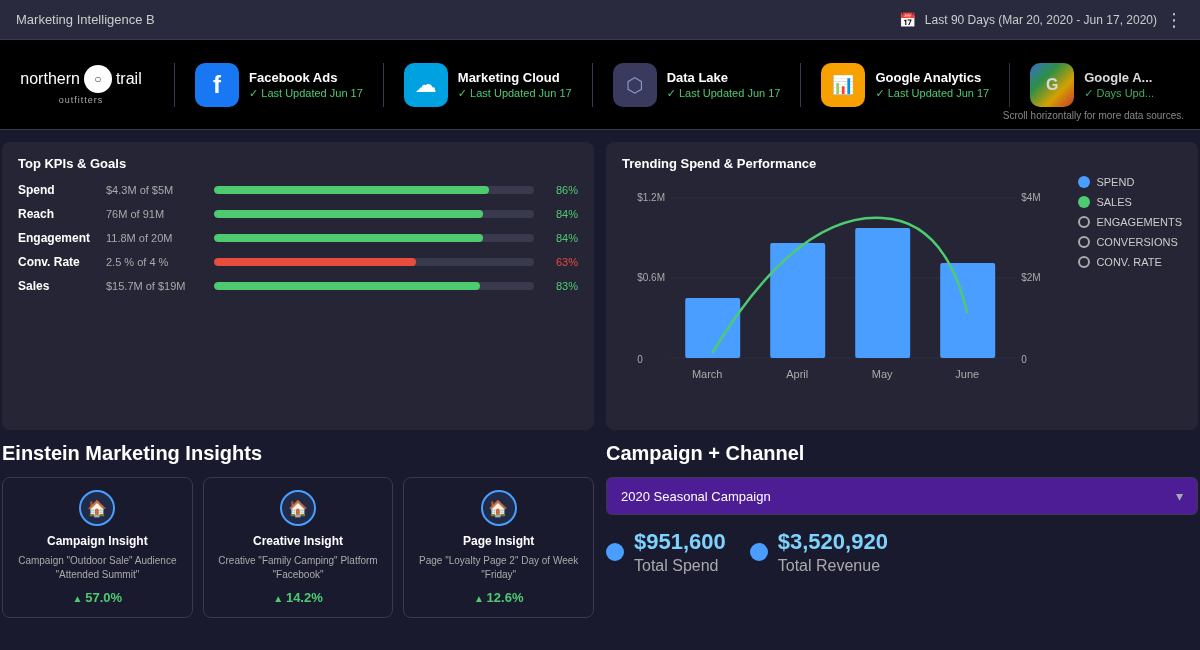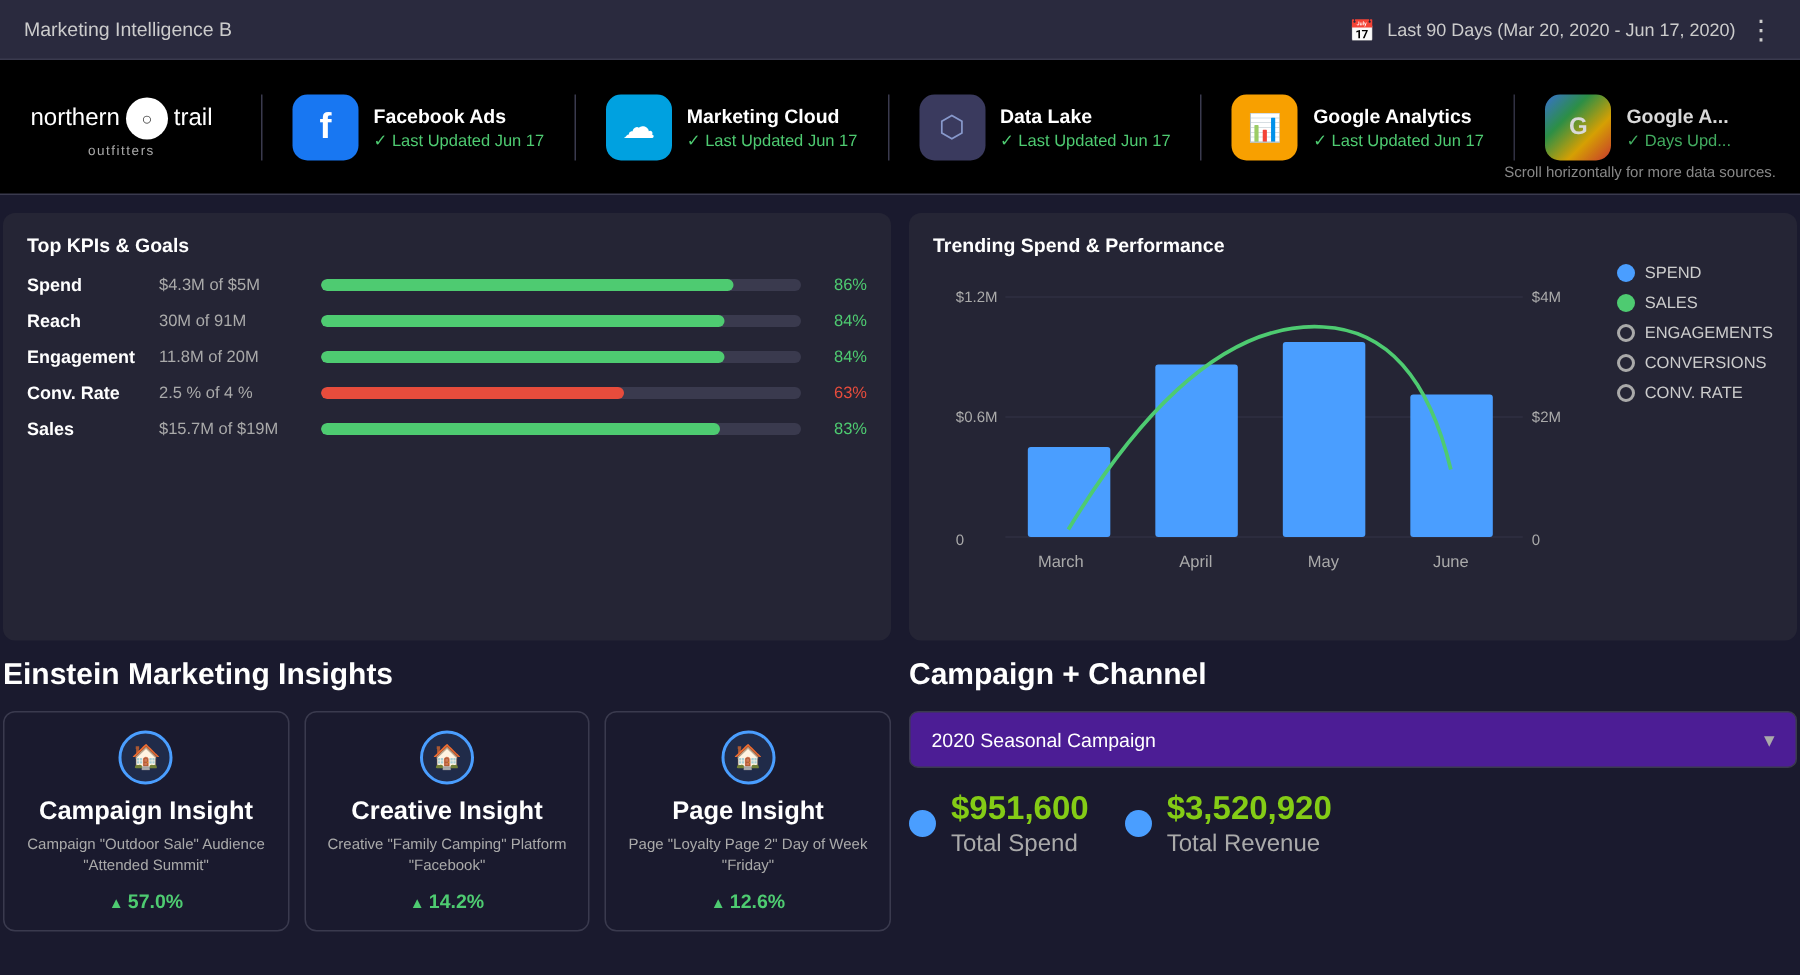--- a/index.html
+++ b/index.html
@@ -175,21 +175,21 @@
     }
     .insight-icon-wrap {
       width: 36px; height: 36px;
       border-radius: 50%;
       background: #4a9eff22;
       border: 2px solid #4a9eff;
       display: flex; align-items: center; justify-content: center;
       margin-bottom: 8px;
     }
     .insight-icon { font-size: 16px; }
-    .insight-type { font-size: 17px; font-weight: 700; color: #fff; margin-bottom: 6px; }
+    .insight-type { font-size: 12px; font-weight: 700; color: #fff; margin-bottom: 6px; }
     .insight-desc { font-size: 10px; color: #aaa; line-height: 1.4; margin-bottom: 8px; }
     .insight-pct { color: #4ecb71; font-size: 13px; font-weight: 600; }
     .insight-pct::before { content: '▲ '; font-size: 10px; }
 
     
     .campaign-title { font-size: 20px; font-weight: 700; color: #fff; margin-bottom: 12px; }
     .campaign-dropdown {
       background: #4c1d95;
       border: 1px solid #3a3a4e;
       border-radius: 6px;
@@ -198,21 +198,21 @@
       justify-content: space-between;
       align-items: center;
       cursor: pointer;
       margin-bottom: 14px;
     }
     .campaign-dropdown-text { color: #fff; font-size: 13px; }
     .chevron { color: #aaa; font-size: 14px; }
     .campaign-metrics { display: flex; gap: 24px; }
     .campaign-metric { display: flex; align-items: center; gap: 10px; }
     .metric-dot { width: 18px; height: 18px; border-radius: 50%; background: #4a9eff; flex-shrink: 0; }
-    .metric-amount { font-size: 22px; font-weight: 700; color: #84cc16; text-align: right; }
+    .metric-amount { font-size: 22px; font-weight: 700; color: #7dd3fc; text-align: right; }
     .metric-label { font-size: 16px; color: #aaa; margin-top: 2px; }
   </style>
 </head>
 <body>
 
 <div class="header">
   <span class="header-title">Marketing Intelligence B</span>
   <div class="header-right">
     <span class="calendar-icon">📅</span>
     <span>Last 90 Days (Mar 20, 2020 - Jun 17, 2020)</span>
@@ -281,21 +281,21 @@
         <div class="kpi-row">
     <span class="kpi-label">Spend</span>
     <span class="kpi-value">$4.3M of $5M</span>
     <div class="kpi-bar-bg">
       <div class="kpi-bar-fill green" style="width:86%"></div>
     </div>
     <span class="kpi-pct green">86%</span>
   </div>
         <div class="kpi-row">
     <span class="kpi-label">Reach</span>
-    <span class="kpi-value">30M of 91M</span>
+    <span class="kpi-value">76M of 91M</span>
     <div class="kpi-bar-bg">
       <div class="kpi-bar-fill green" style="width:84%"></div>
     </div>
     <span class="kpi-pct green">84%</span>
   </div>
         <div class="kpi-row">
     <span class="kpi-label">Engagement</span>
     <span class="kpi-value">11.8M of 20M</span>
     <div class="kpi-bar-bg">
       <div class="kpi-bar-fill green" style="width:84%"></div>

